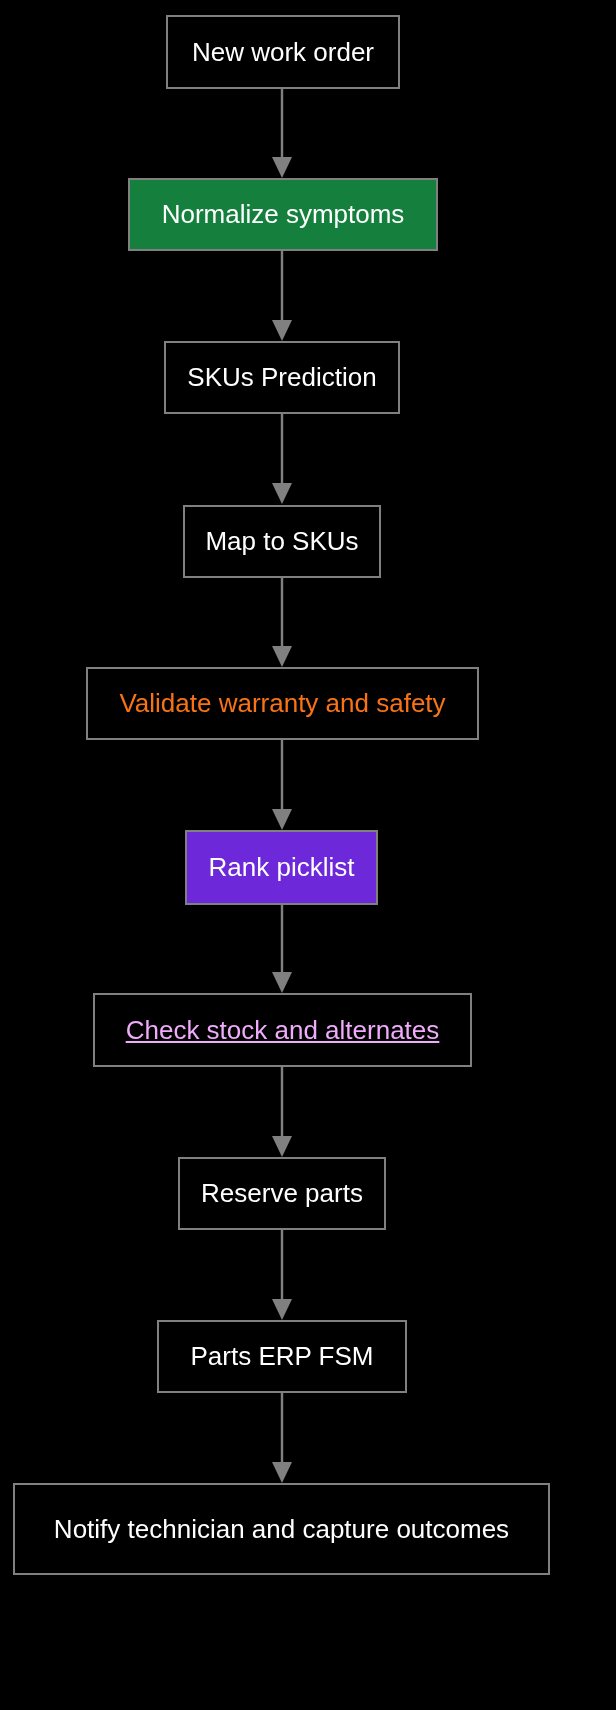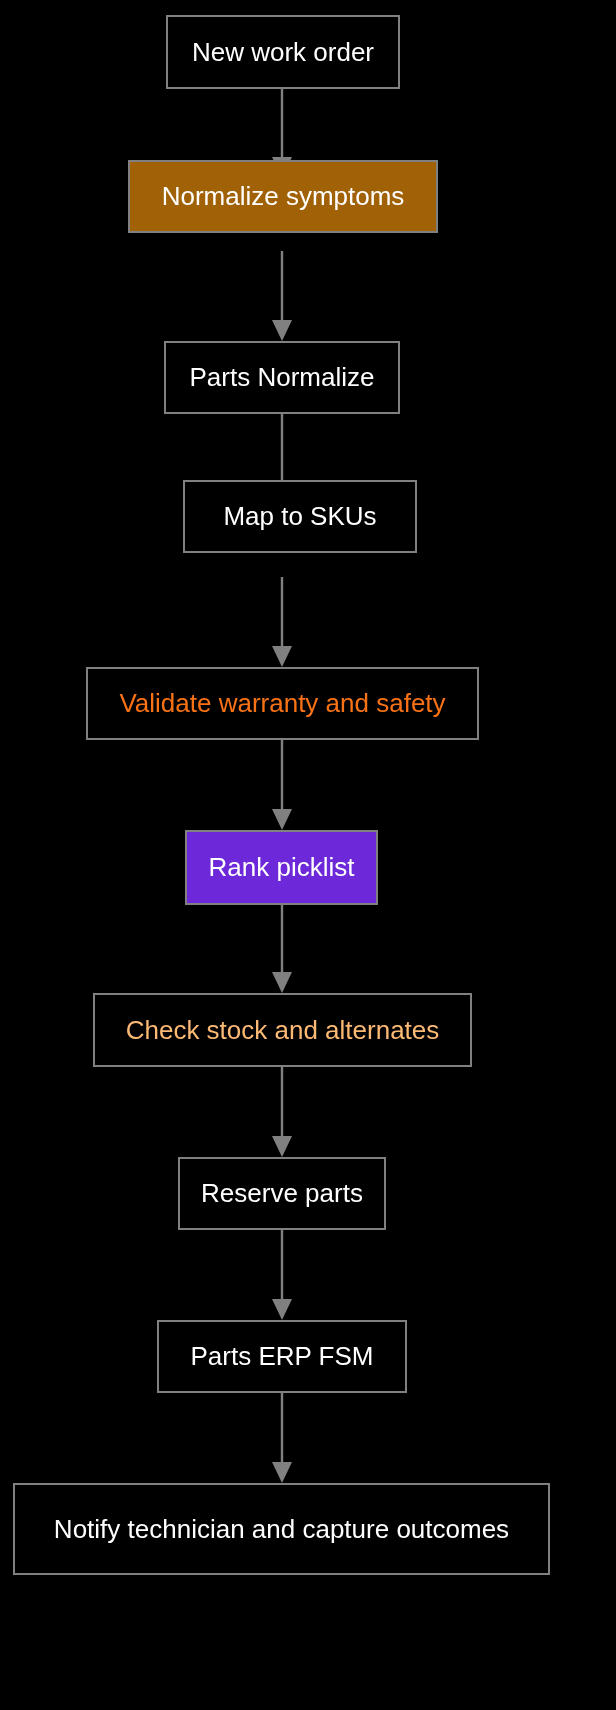--- a/index.html
+++ b/index.html
@@ -84,37 +84,37 @@
       </g>
       <g>
         <line x1="282" y1="1393" x2="282" y2="1463" stroke="#808080" stroke-width="2.4"></line>
         <polygon points="272,1462 292,1462 282,1483" fill="#808080"></polygon>
       </g>
     </svg>
   <div id="node-layer">
       <div class="node" style="left: 166px; top: 15px; width: 234px; height: 74px; border-color: rgb(128, 128, 128); background: rgb(0, 0, 0); text-align: right;">
         <span class="node-label" style="color: rgb(255, 255, 255);">New work order</span>
       </div>
-      <div class="node" style="left: 128px; top: 160px; width: 310px; height: 73px; border-color: rgb(128, 128, 128); background: #a16207;">
+      <div class="node" style="left: 128px; top: 178px; width: 310px; height: 73px; border-color: rgb(128, 128, 128); background: #15803d;">
         <span class="node-label" style="color: rgb(255, 255, 255);">Normalize symptoms</span>
       </div>
       <div class="node" style="left: 164px; top: 341px; width: 236px; height: 73px; border-color: rgb(128, 128, 128); background: rgb(0, 0, 0);">
-        <span class="node-label" style="color: rgb(255, 255, 255);">Parts Normalize</span>
+        <span class="node-label" style="color: rgb(255, 255, 255);">SKUs Prediction</span>
       </div>
-      <div class="node" style="left: 183px; top: 480px; width: 234px; height: 73px; border-color: rgb(128, 128, 128); background: rgb(0, 0, 0);">
+      <div class="node" style="left: 183px; top: 505px; width: 198px; height: 73px; border-color: rgb(128, 128, 128); background: rgb(0, 0, 0);">
         <span class="node-label" style="color: rgb(255, 255, 255);">Map to SKUs</span>
       </div>
       <div class="node" style="left: 86px; top: 667px; width: 393px; height: 73px; border-color: rgb(128, 128, 128); background: rgb(0, 0, 0);">
         <span class="node-label" style="color: #f97316;">Validate warranty and safety</span>
       </div>
       <div class="node" style="left: 185px; top: 830px; width: 193px; height: 75px; border-color: rgb(128, 128, 128); background: #6d28d9;">
         <span class="node-label" style="color: rgb(255, 255, 255);">Rank picklist</span>
       </div>
       <div class="node" style="left: 93px; top: 993px; width: 379px; height: 74px; border-color: rgb(128, 128, 128); background: rgb(0, 0, 0);">
-        <span class="node-label" style="color: #fdba74;">Check stock and alternates</span>
+        <span class="node-label" style="color: #f0abfc; text-decoration: underline;">Check stock and alternates</span>
       </div>
       <div class="node" style="left: 178px; top: 1157px; width: 208px; height: 73px; border-color: rgb(128, 128, 128); background: rgb(0, 0, 0);">
         <span class="node-label" style="color: rgb(255, 255, 255);">Reserve parts</span>
       </div>
       <div class="node" style="left: 157px; top: 1320px; width: 250px; height: 73px; border-color: rgb(128, 128, 128); background: rgb(0, 0, 0);">
         <span class="node-label" style="color: rgb(255, 255, 255);">Parts ERP FSM</span>
       </div>
       <div class="node" style="left: 13px; top: 1483px; width: 537px; height: 92px; border-color: rgb(128, 128, 128); background: rgb(0, 0, 0);">
         <span class="node-label" style="color: rgb(255, 255, 255);">Notify technician and capture outcomes</span>
       </div>

